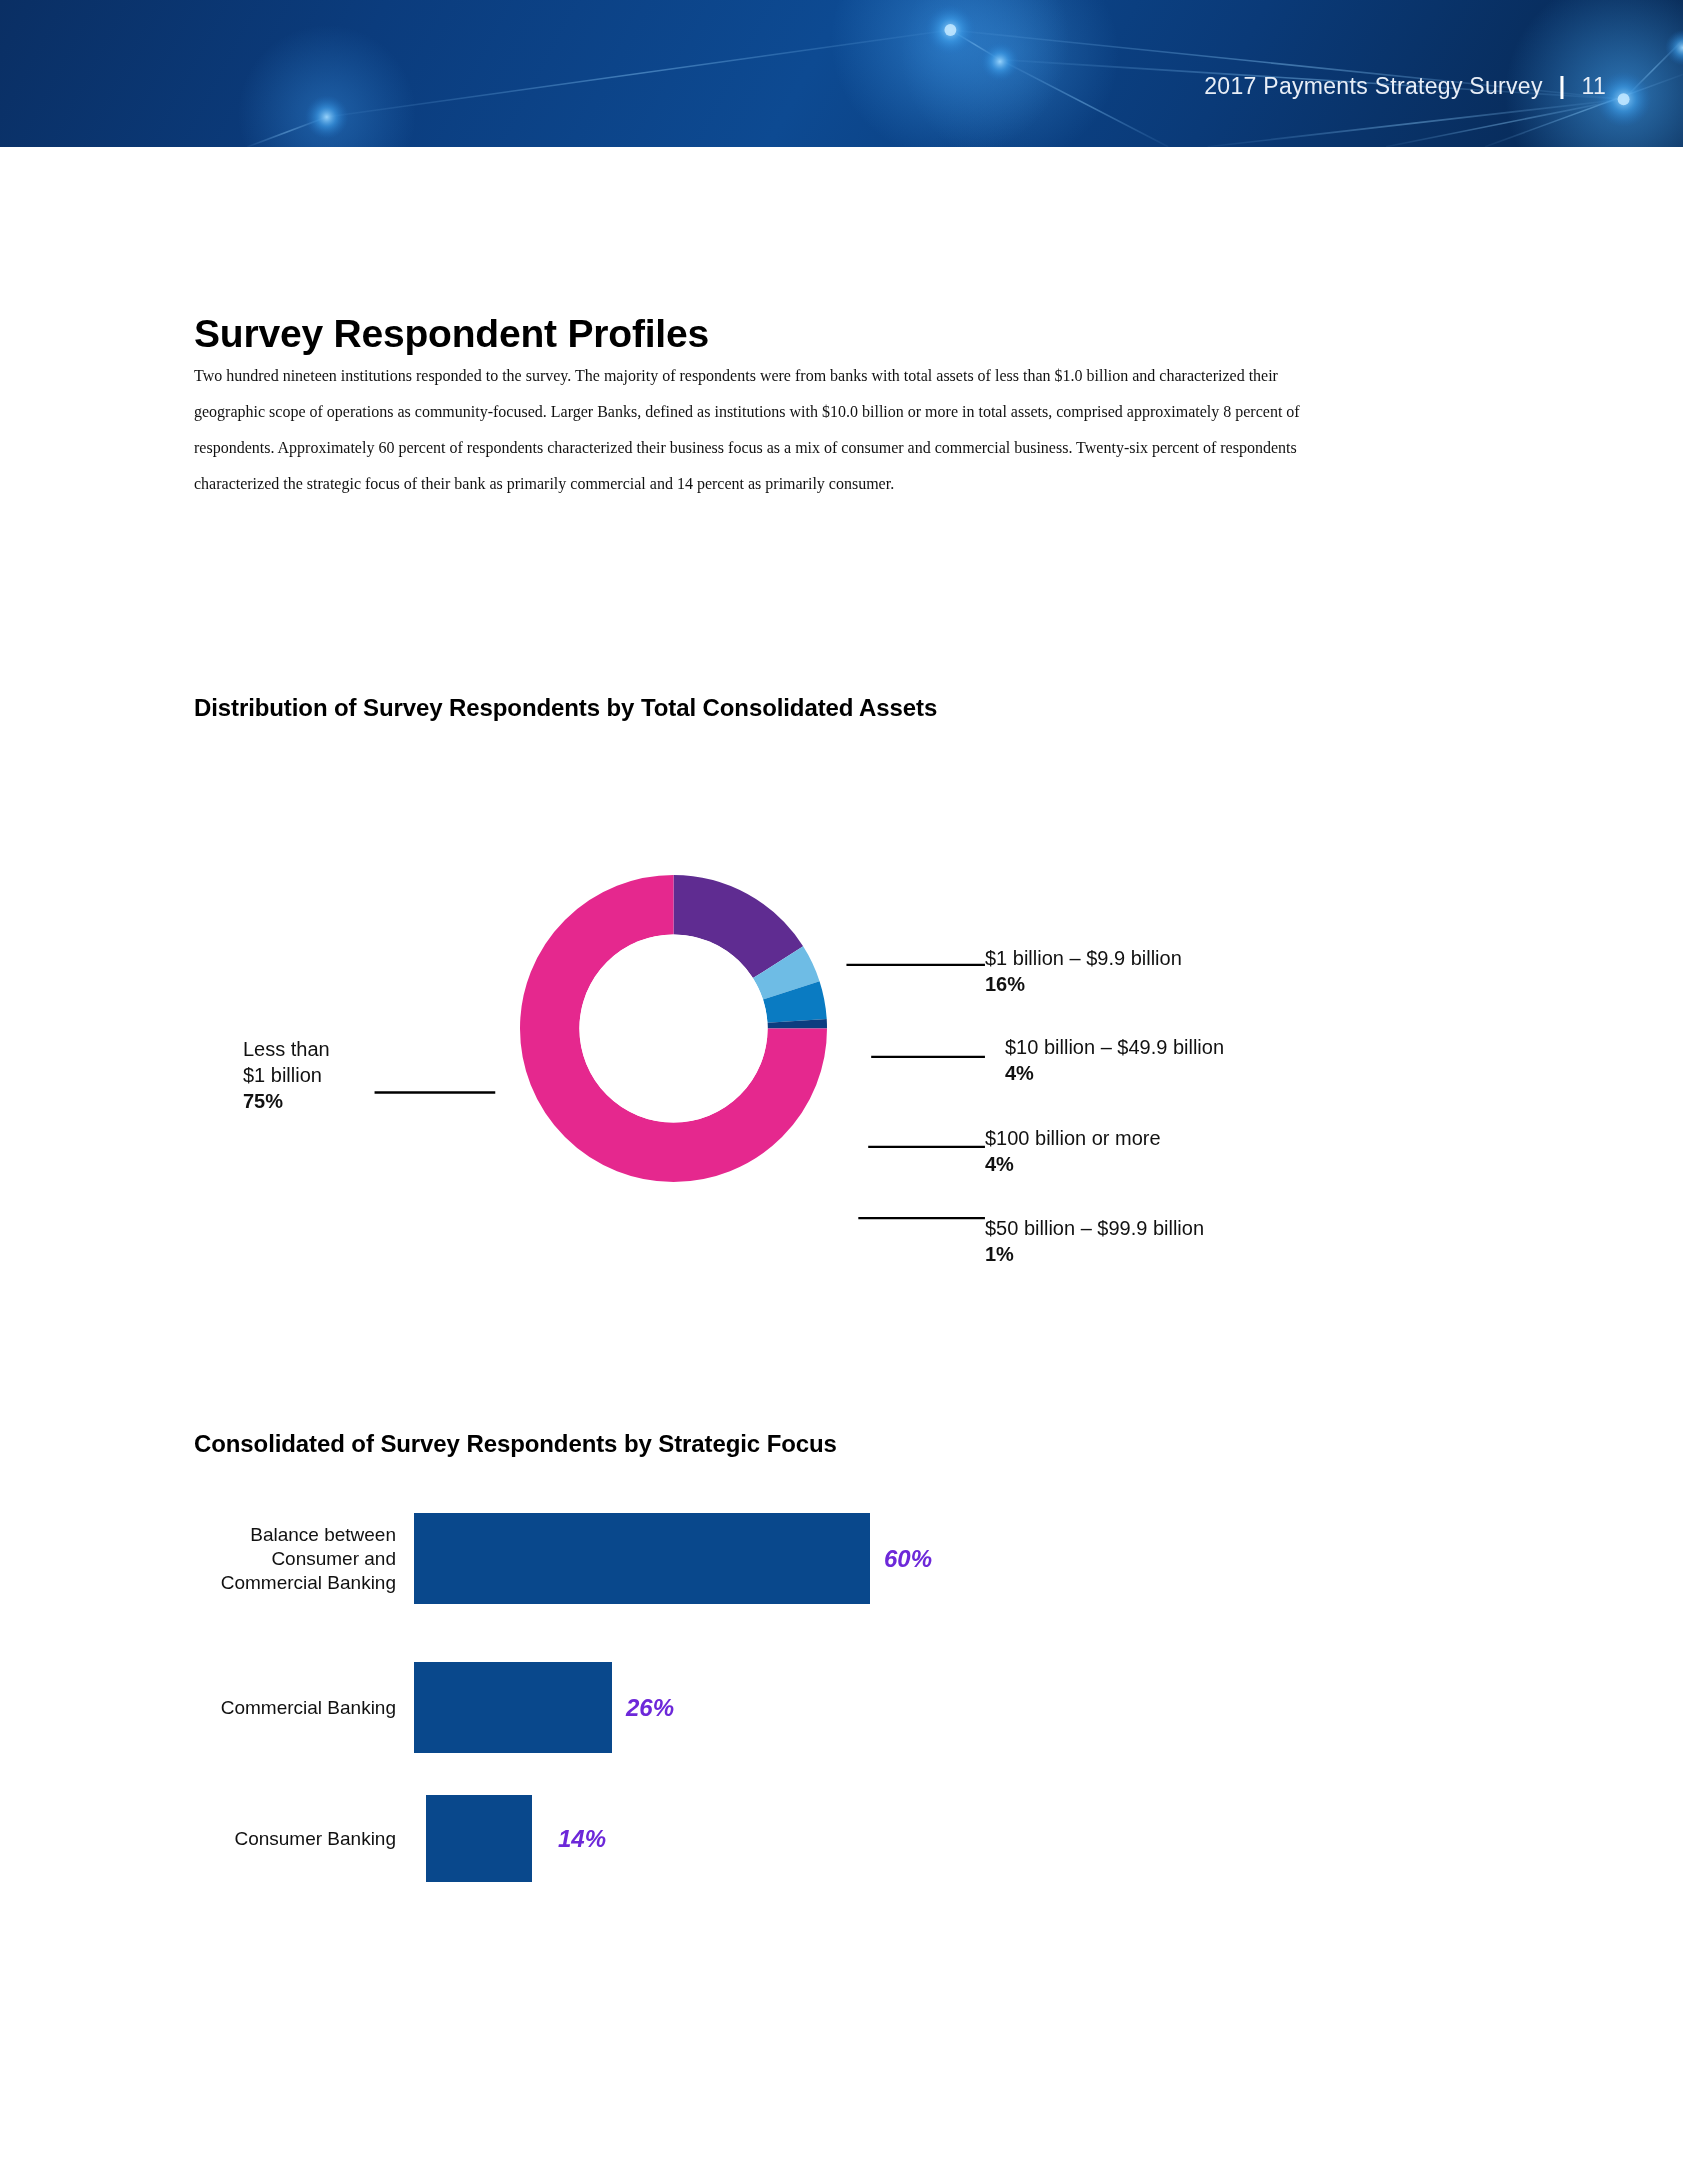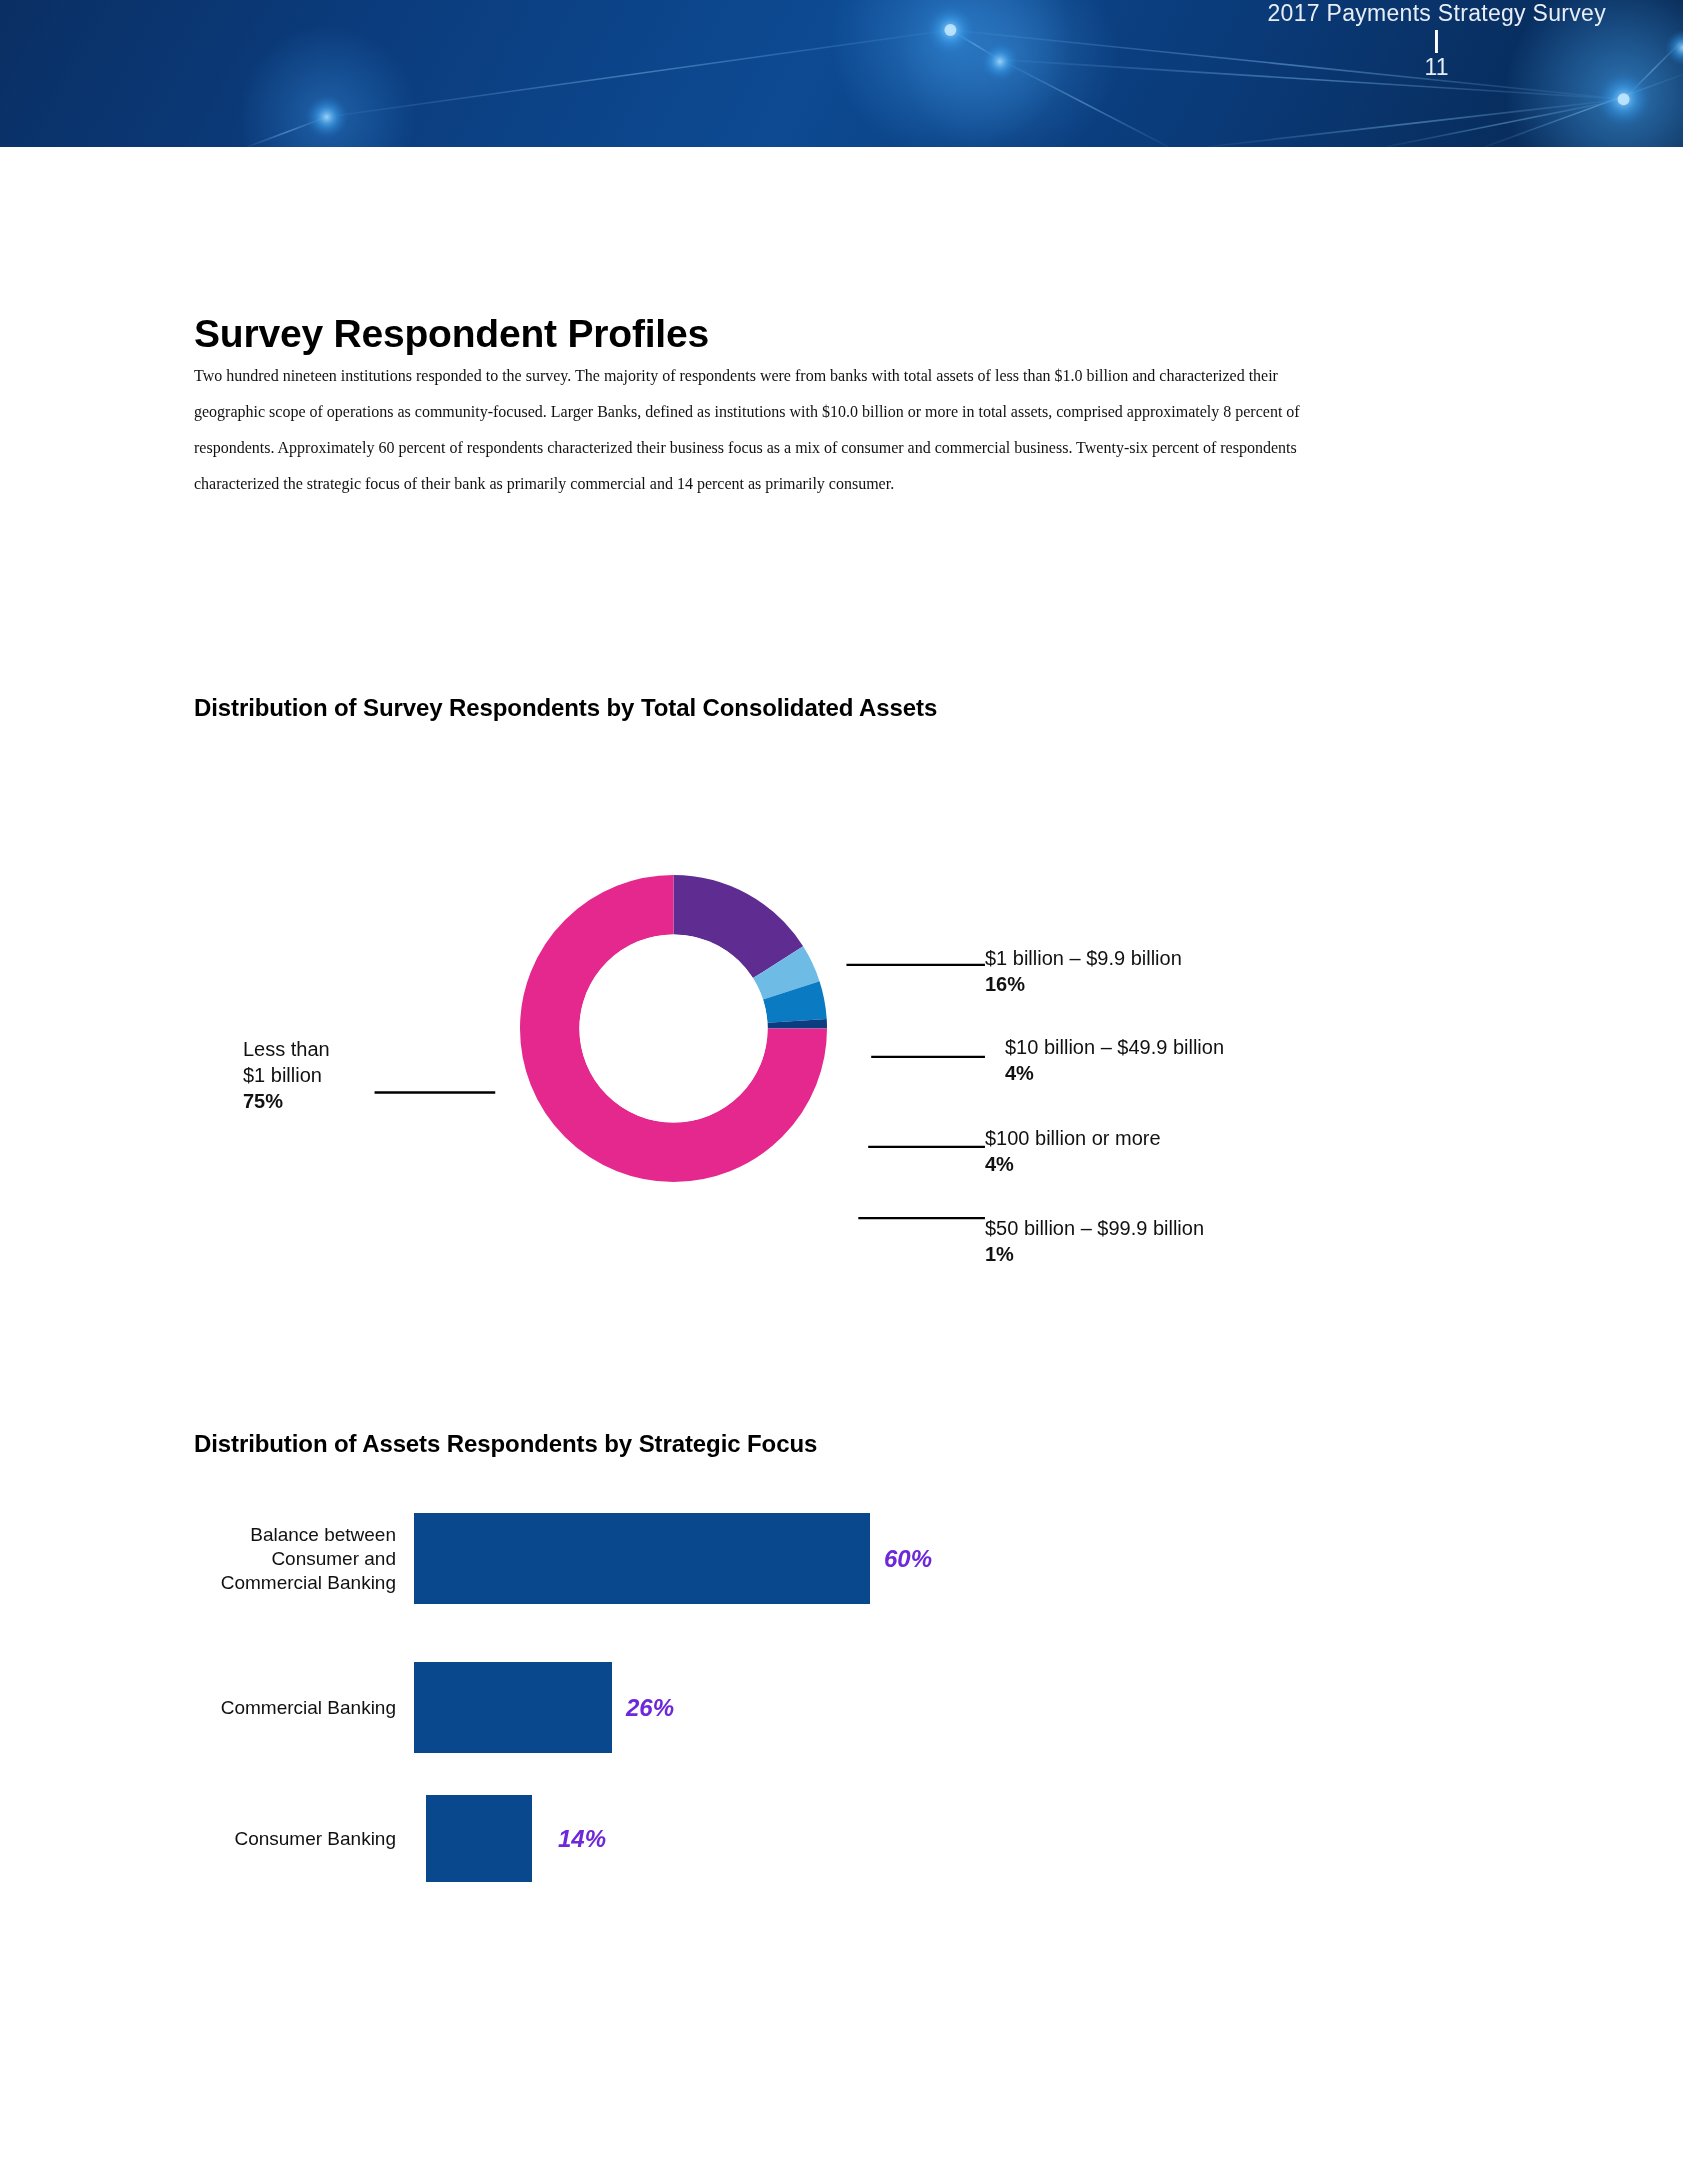--- a/index.html
+++ b/index.html
@@ -22,21 +22,20 @@
       linear-gradient(118deg, #0a2f64 0%, #0b3c7d 22%, #0d4a92 48%, #0a3a78 72%, #07264f 100%);
     overflow:hidden;
   }
   .banner-svg { position:absolute; left:0; top:0; width:1683px; height:147px; }
 
   .banner-text {
     position:absolute; right:77px; top:0; height:173px;
     display:flex; align-items:center; gap:0;
     color:#e8eef7; font-size:23px; letter-spacing:0.3px;
     white-space:nowrap;
-    flex-direction:column;
   }
   .banner-text .sep {
     display:inline-block; font-weight:bold; padding:0 16px; color:#ffffff;
   }
 
   
   .content { position:absolute; left:0; top:147px; width:1683px; }
 
   .page-title {
     position:absolute; left:194px; top:139px;
@@ -200,21 +199,21 @@
       <div class="pct">1%</div>
     </div>
 
     <div class="donut-label label-left" id="lab-less">
       <div>Less than</div>
       <div>$1 billion</div>
       <div class="pct">75%</div>
     </div>
   </div>
 
-  <div class="chart-title" id="bar-title">Distribution of Assets Respondents by Strategic Focus</div>
+  <div class="chart-title" id="bar-title">Consolidated of Survey Respondents by Strategic Focus</div>
 
   <div class="bar-wrap">
 
     <div class="bar-row" id="row-balance">
       <div class="bar-cat">
         <div>Balance between</div>
         <div>Consumer and</div>
         <div>Commercial Banking</div>
       </div>
       <div class="bar-track" style="height:91px;">

